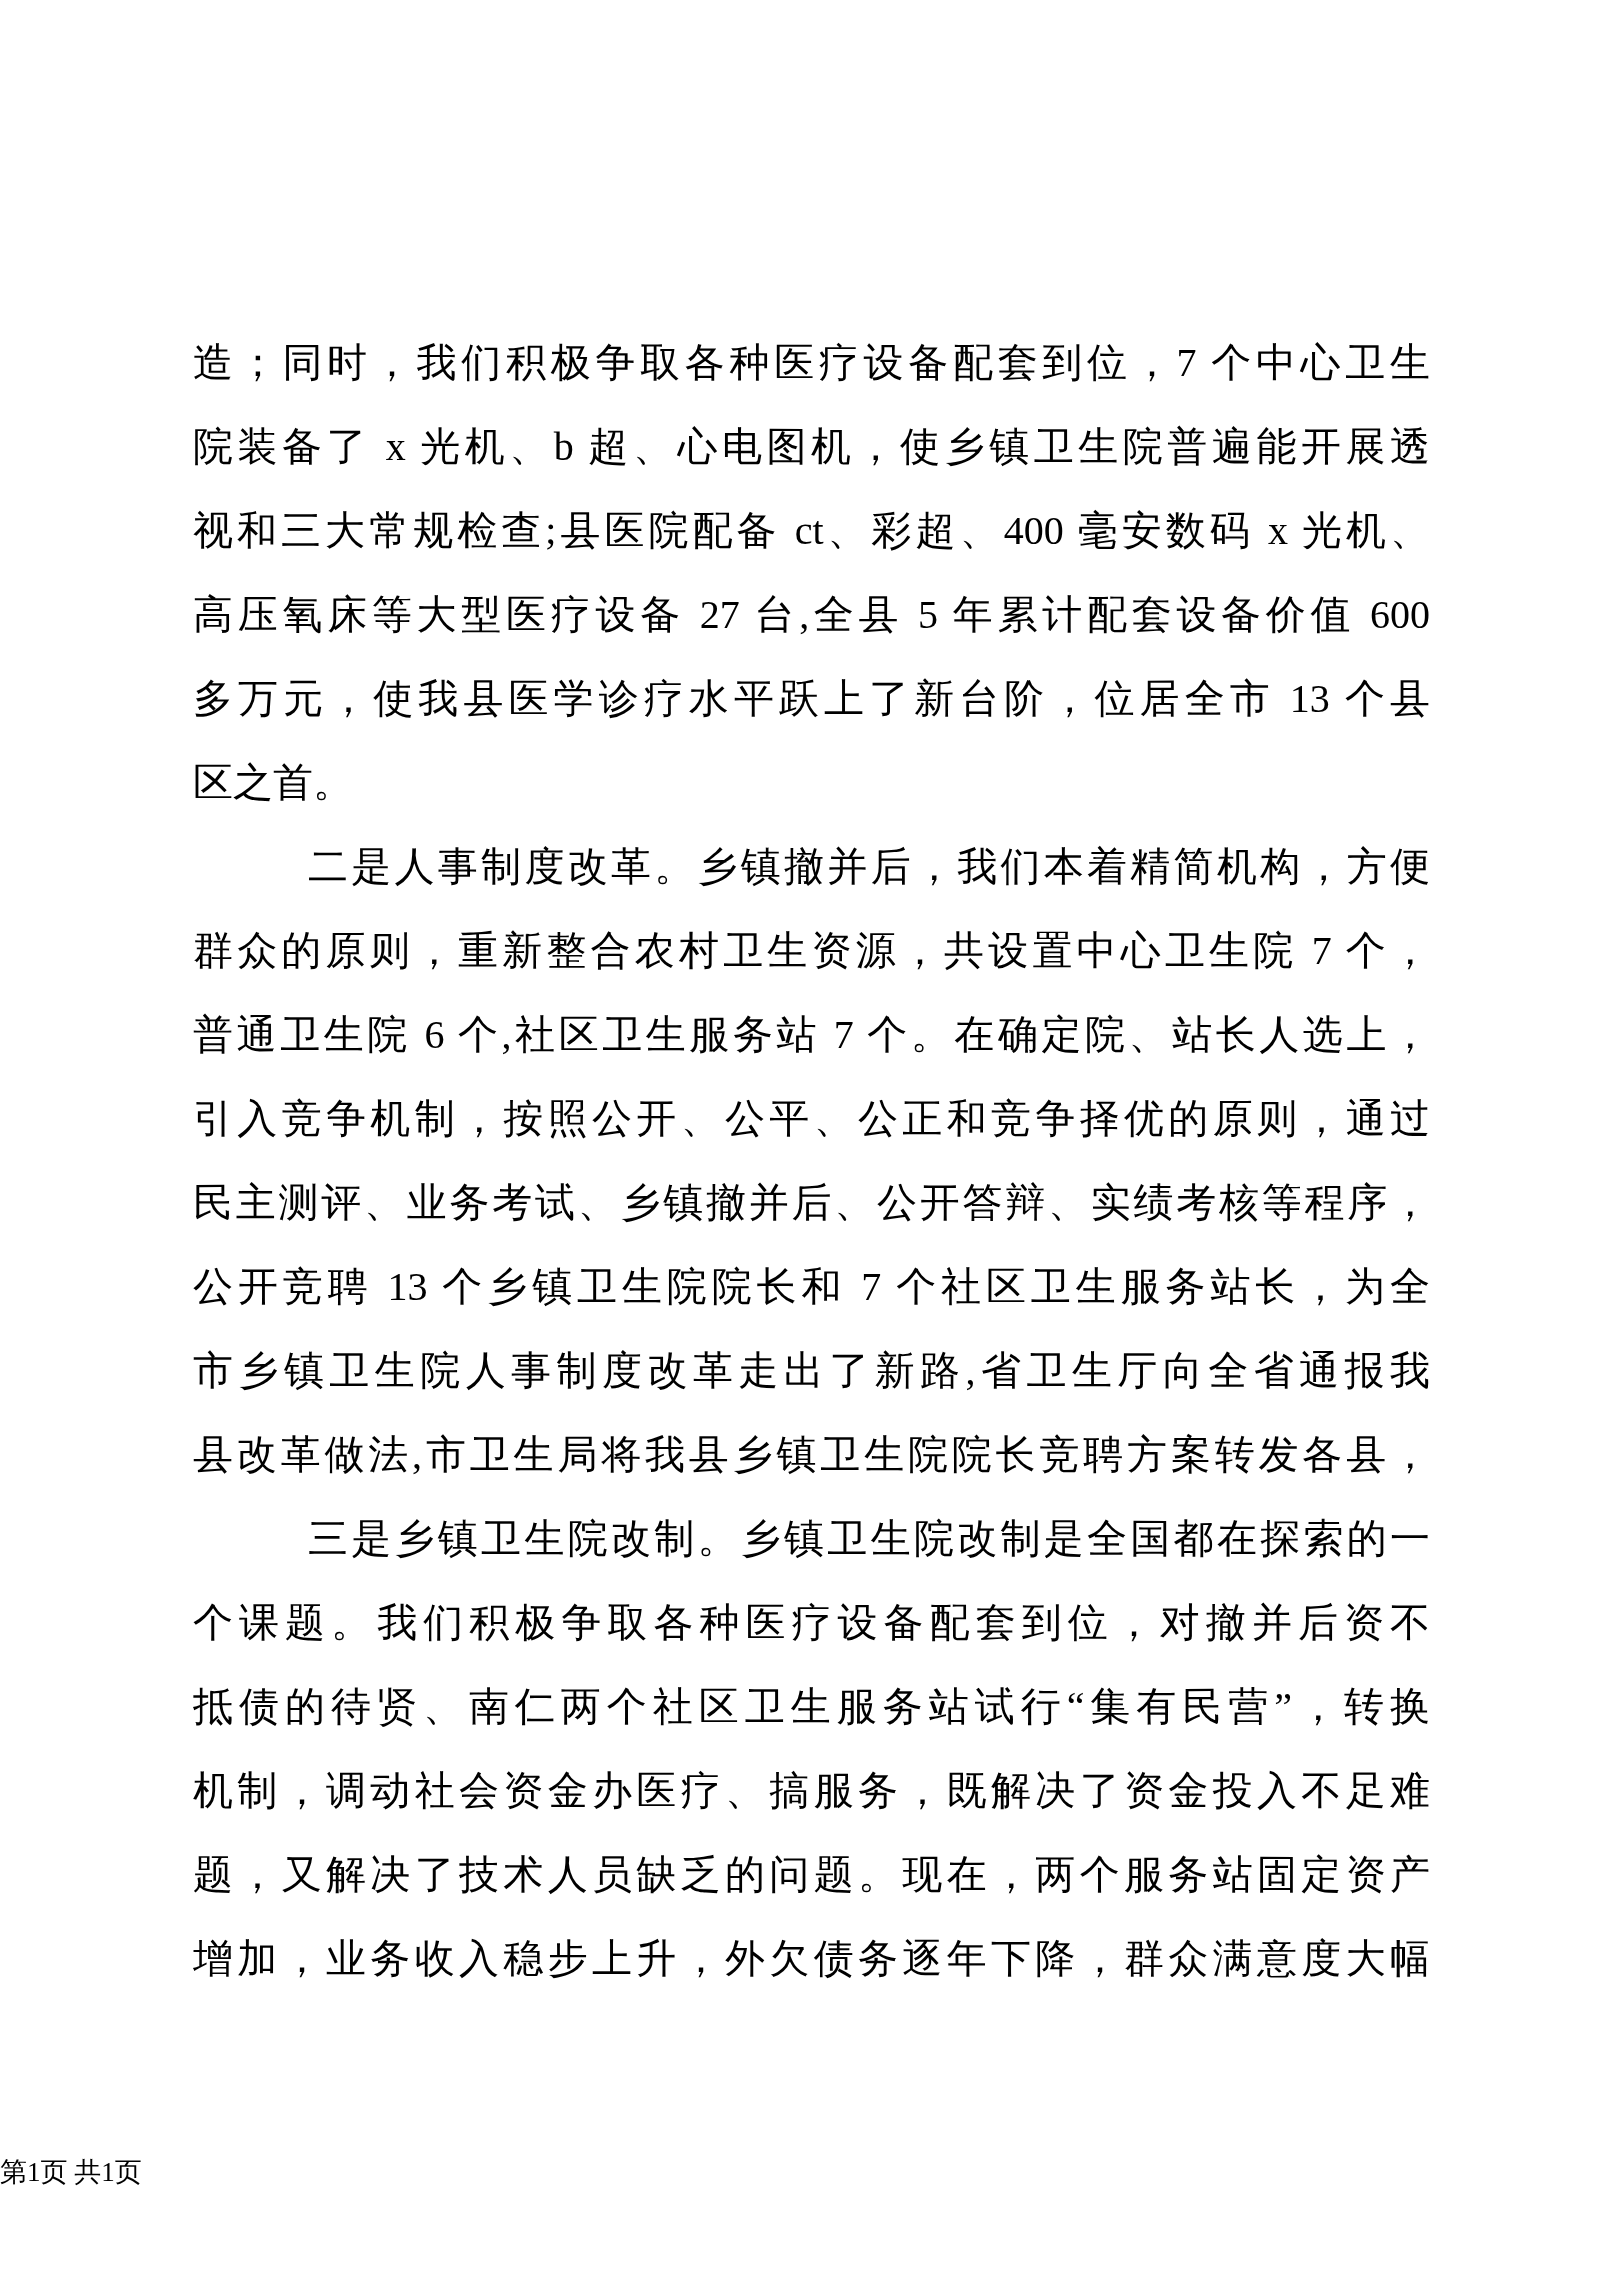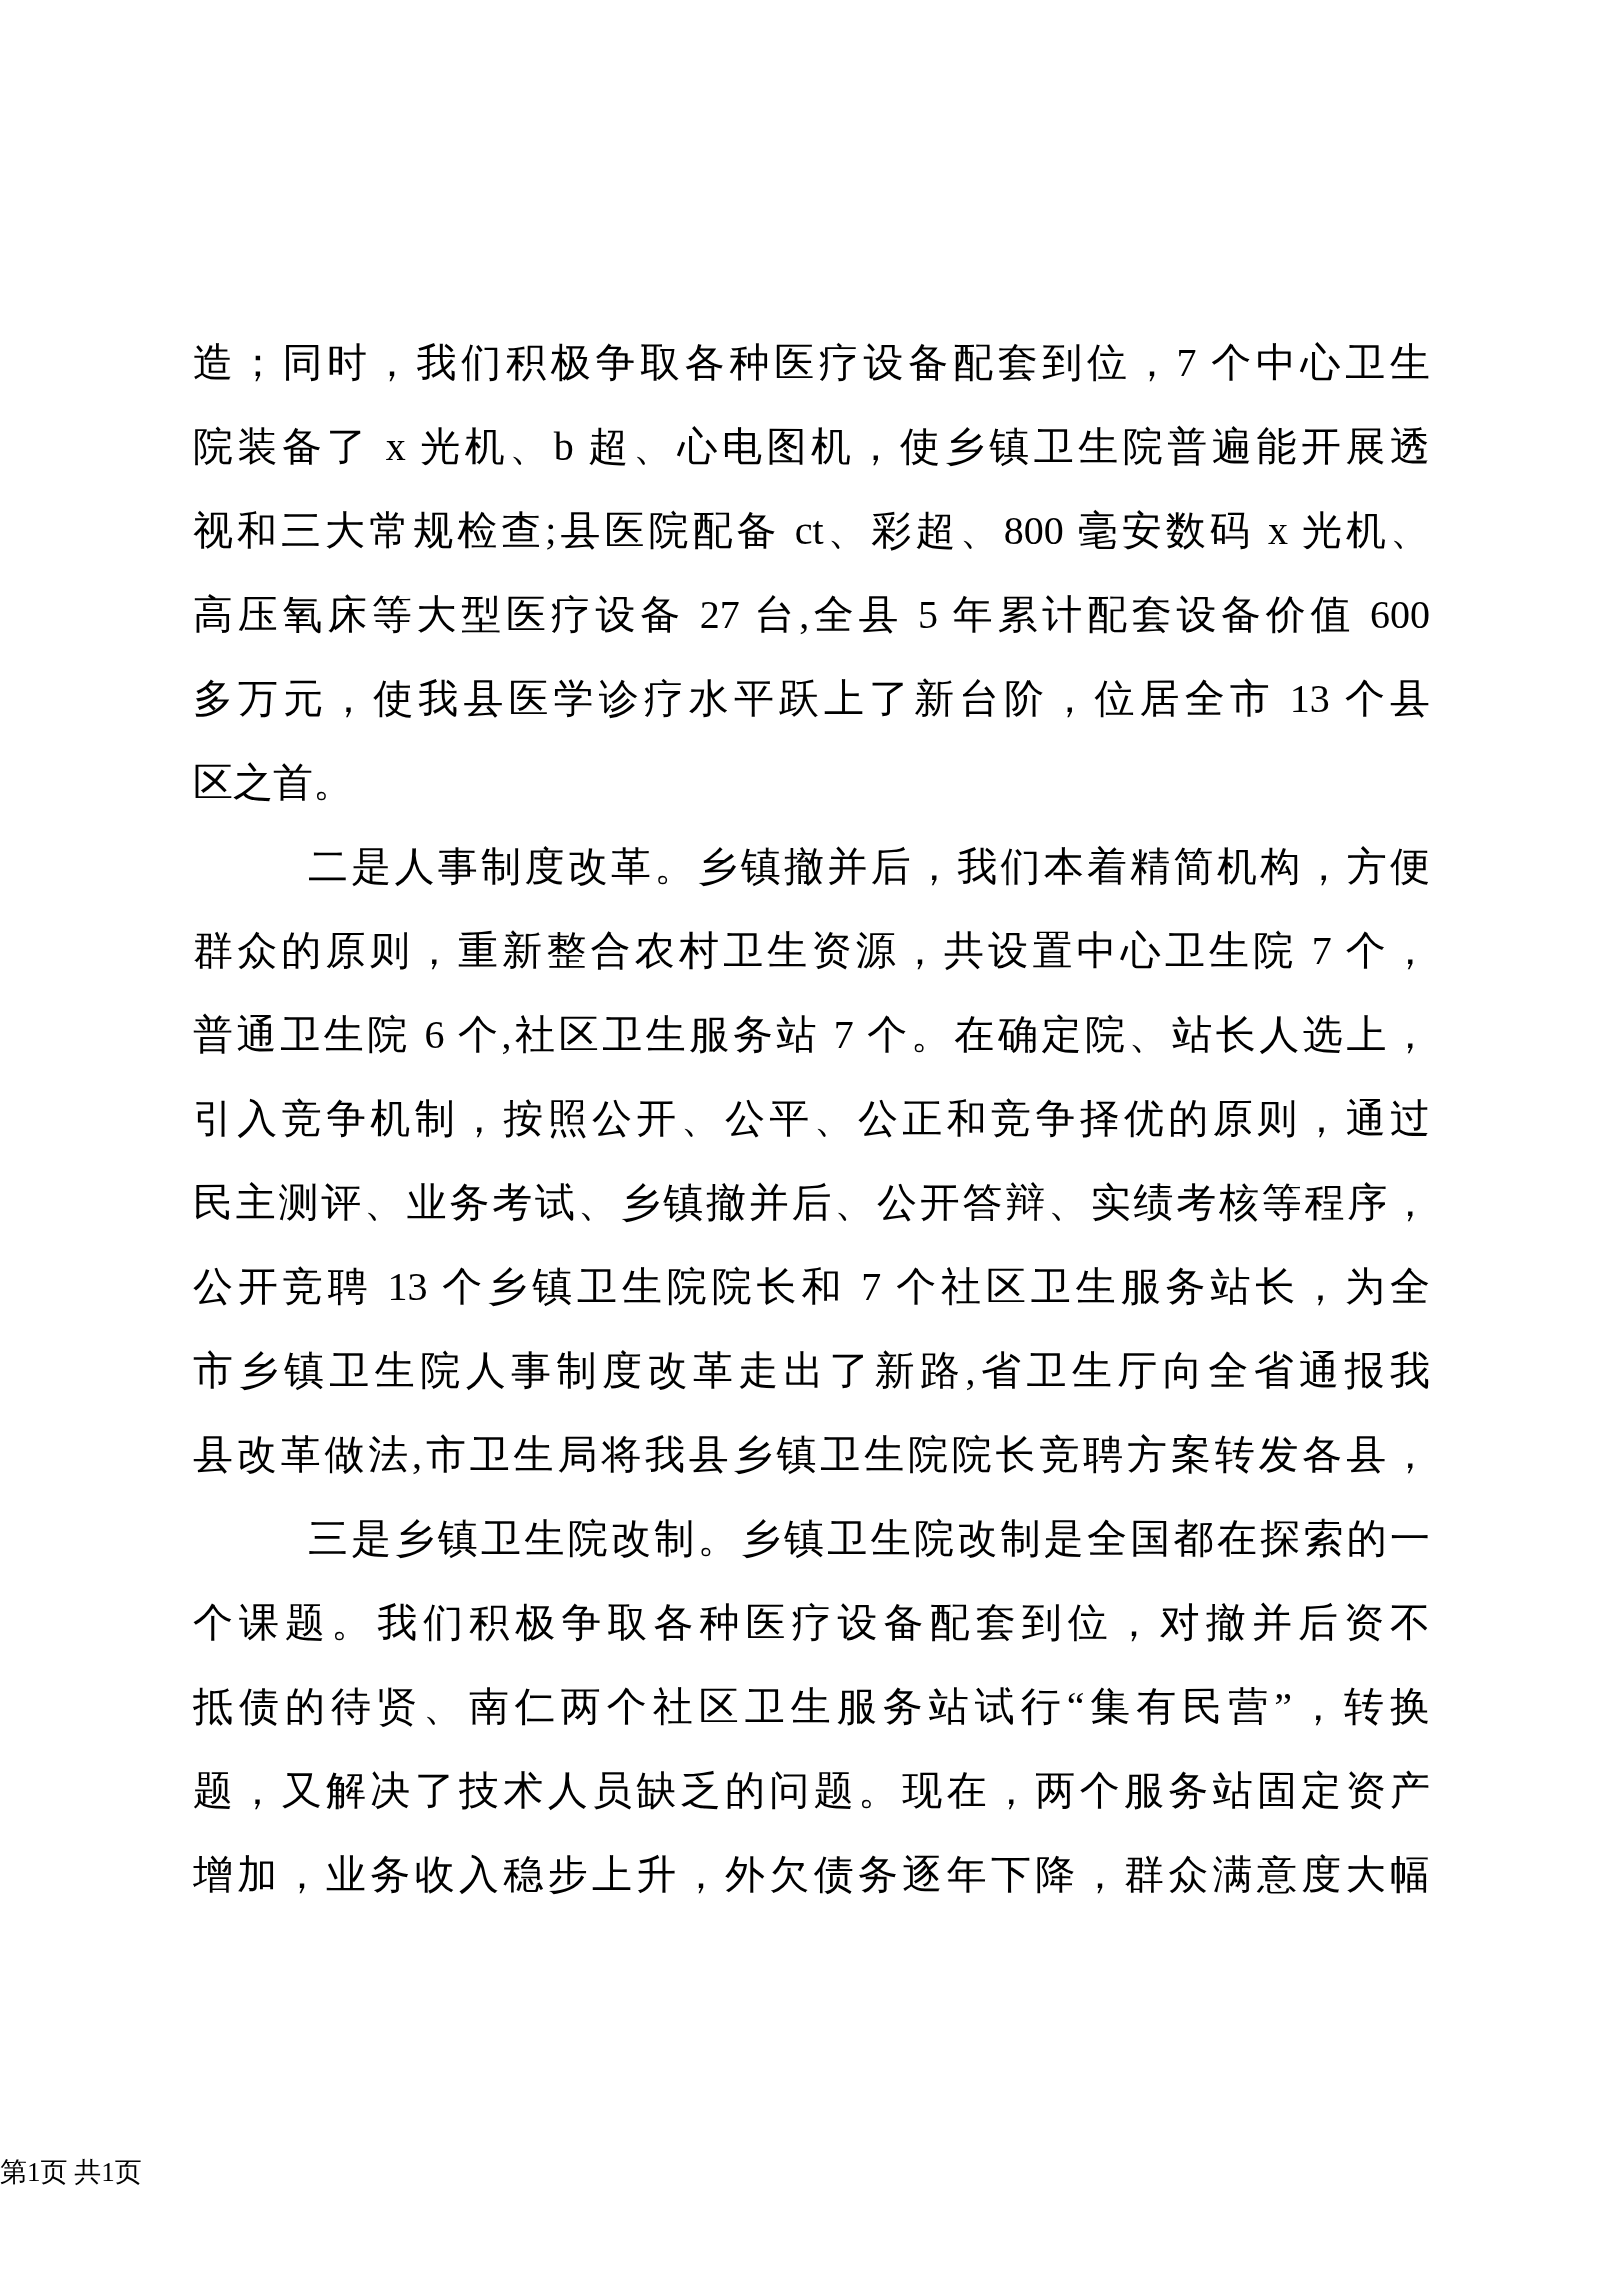--- a/index.html
+++ b/index.html
@@ -56,41 +56,42 @@
   }
 </style>
 </head>
 <body>
 
 <div class="page">
 
   <div class="para">
     <div class="line">造；同时，我们积极争取各种医疗设备配套到位，7 个中心卫生</div>
     <div class="line">院装备了 x 光机、b 超、心电图机，使乡镇卫生院普遍能开展透</div>
-    <div class="line">视和三大常规检查;县医院配备 ct、彩超、800 毫安数码 x 光机、</div>
+    <div class="line">视和三大常规检查;县医院配备 ct、彩超、400 毫安数码 x 光机、</div>
     <div class="line">高压氧床等大型医疗设备 27 台,全县 5 年累计配套设备价值 600</div>
     <div class="line">多万元，使我县医学诊疗水平跃上了新台阶，位居全市 13 个县</div>
     <div class="line short">区之首。</div>
   </div>
 
   <div class="para">
     <div class="line indent">二是人事制度改革。乡镇撤并后，我们本着精简机构，方便</div>
     <div class="line">群众的原则，重新整合农村卫生资源，共设置中心卫生院 7 个，</div>
     <div class="line">普通卫生院 6 个,社区卫生服务站 7 个。在确定院、站长人选上，</div>
     <div class="line">引入竞争机制，按照公开、公平、公正和竞争择优的原则，通过</div>
     <div class="line">民主测评、业务考试、乡镇撤并后、公开答辩、实绩考核等程序，</div>
     <div class="line">公开竞聘 13 个乡镇卫生院院长和 7 个社区卫生服务站长，为全</div>
     <div class="line">市乡镇卫生院人事制度改革走出了新路,省卫生厅向全省通报我</div>
     <div class="line">县改革做法,市卫生局将我县乡镇卫生院院长竞聘方案转发各县，</div>
   </div>
 
   <div class="para">
     <div class="line indent">三是乡镇卫生院改制。乡镇卫生院改制是全国都在探索的一</div>
     <div class="line">个课题。我们积极争取各种医疗设备配套到位，对撤并后资不</div>
     <div class="line">抵债的待贤、南仁两个社区卫生服务站试行“集有民营”，转换</div>
+    <div class="line">机制，调动社会资金办医疗、搞服务，既解决了资金投入不足难</div>
     <div class="line">题，又解决了技术人员缺乏的问题。现在，两个服务站固定资产</div>
     <div class="line">增加，业务收入稳步上升，外欠债务逐年下降，群众满意度大幅</div>
   </div>
 
   <div class="footer">第1页 共1页</div>
 
 </div>
 
 
 </body></html>

